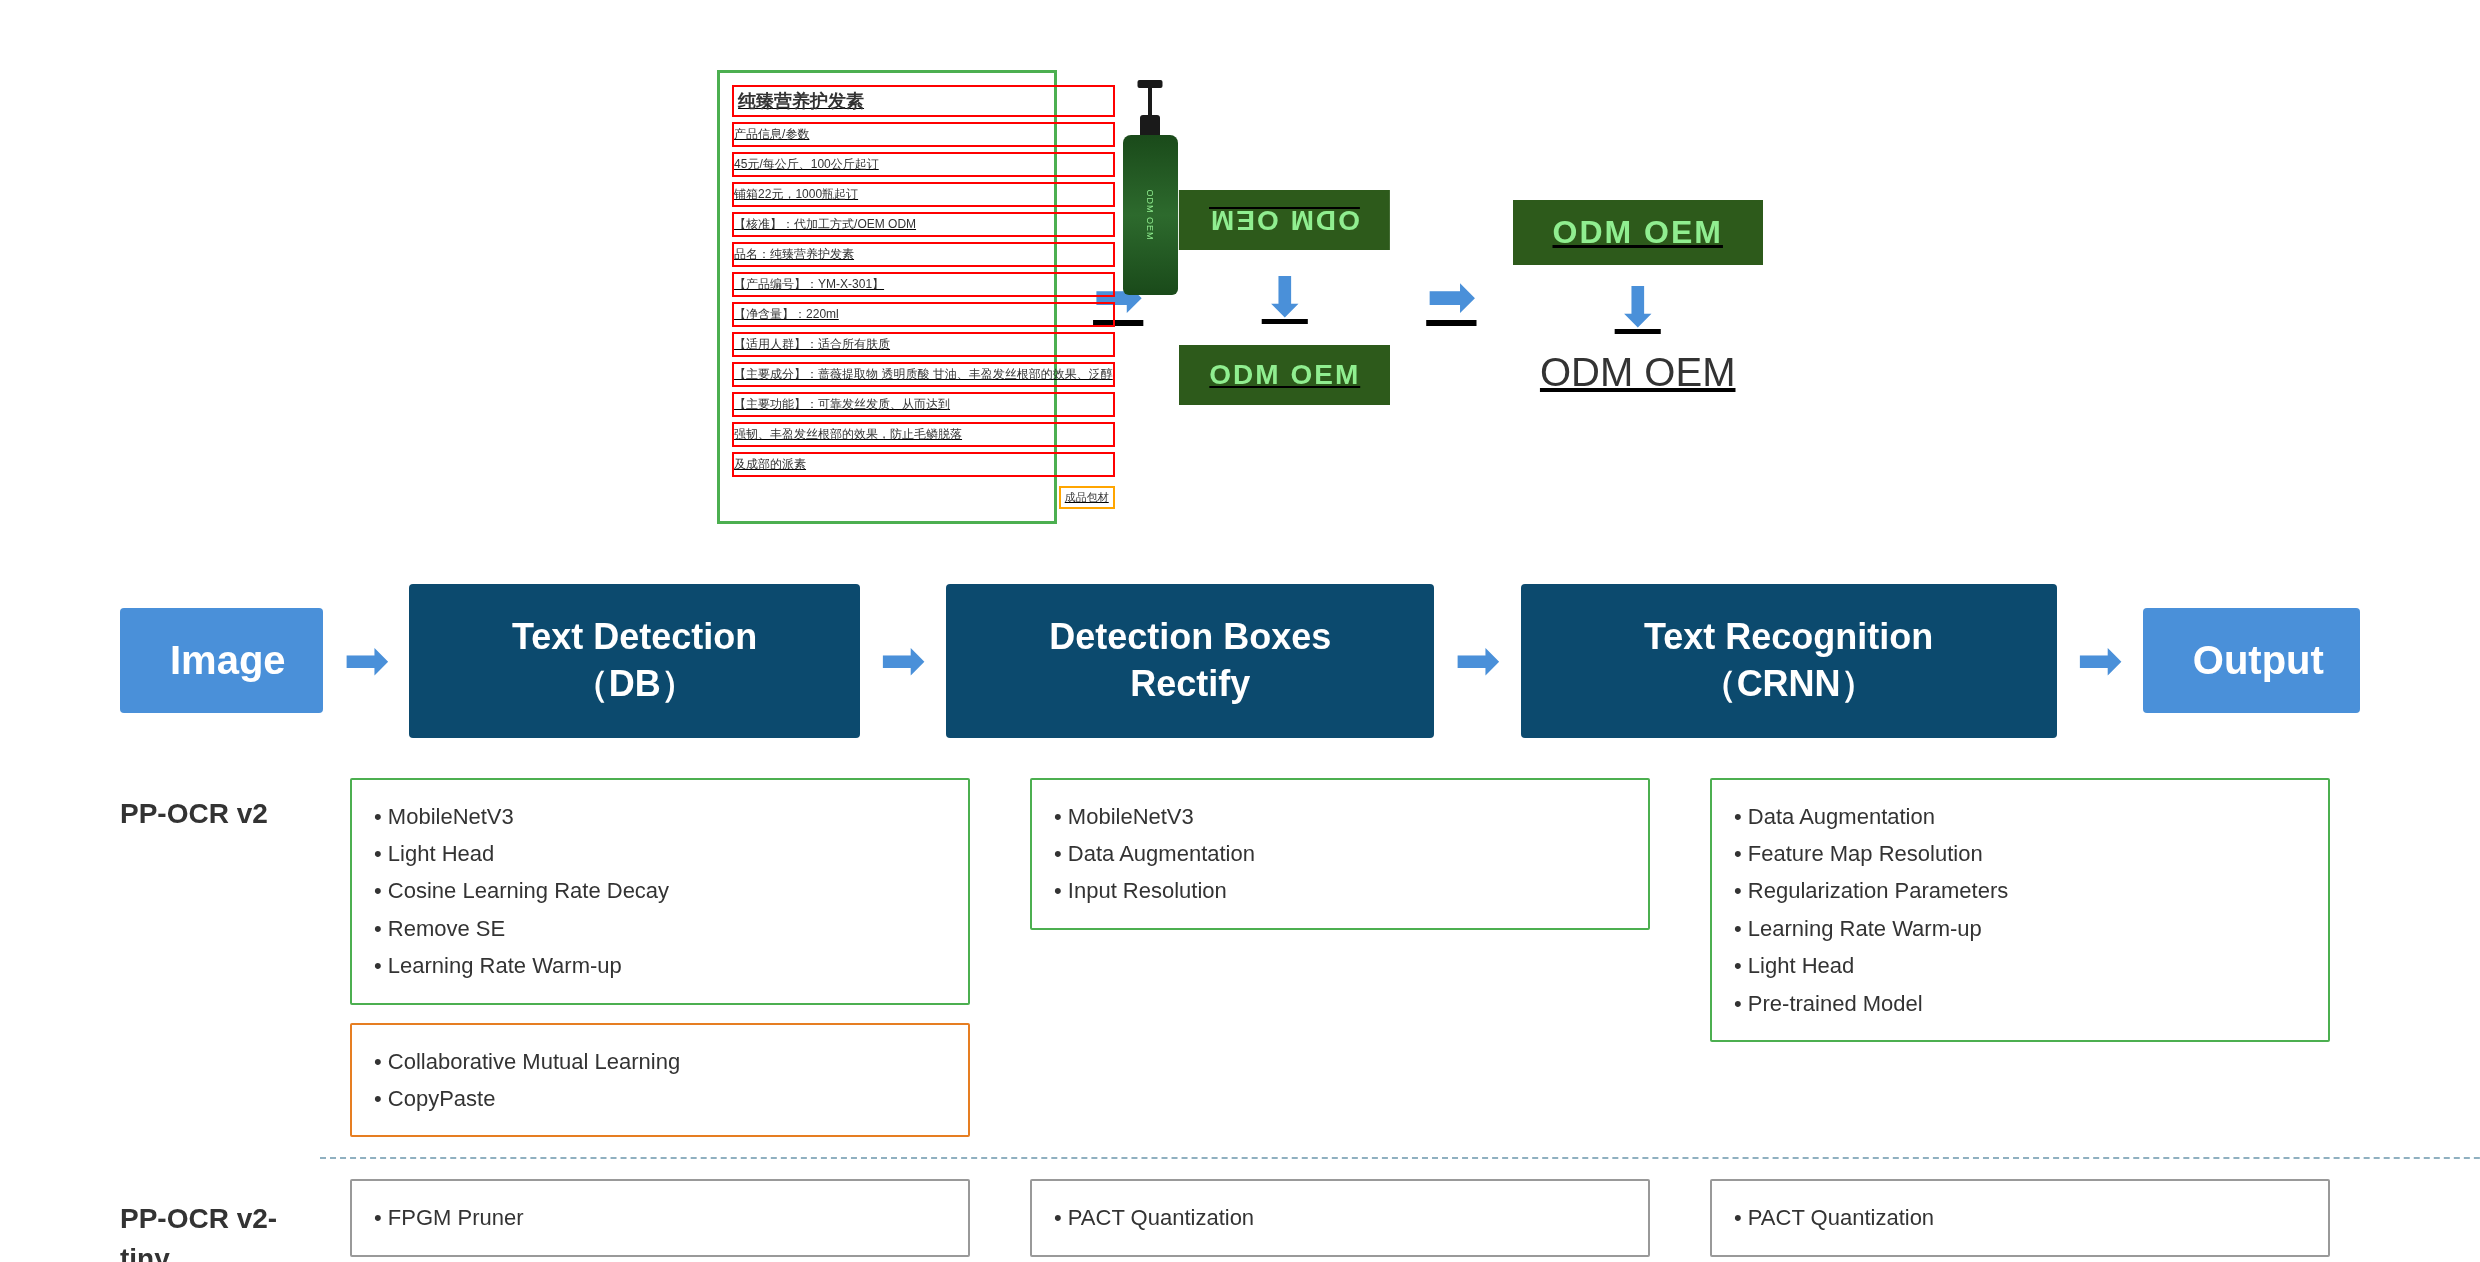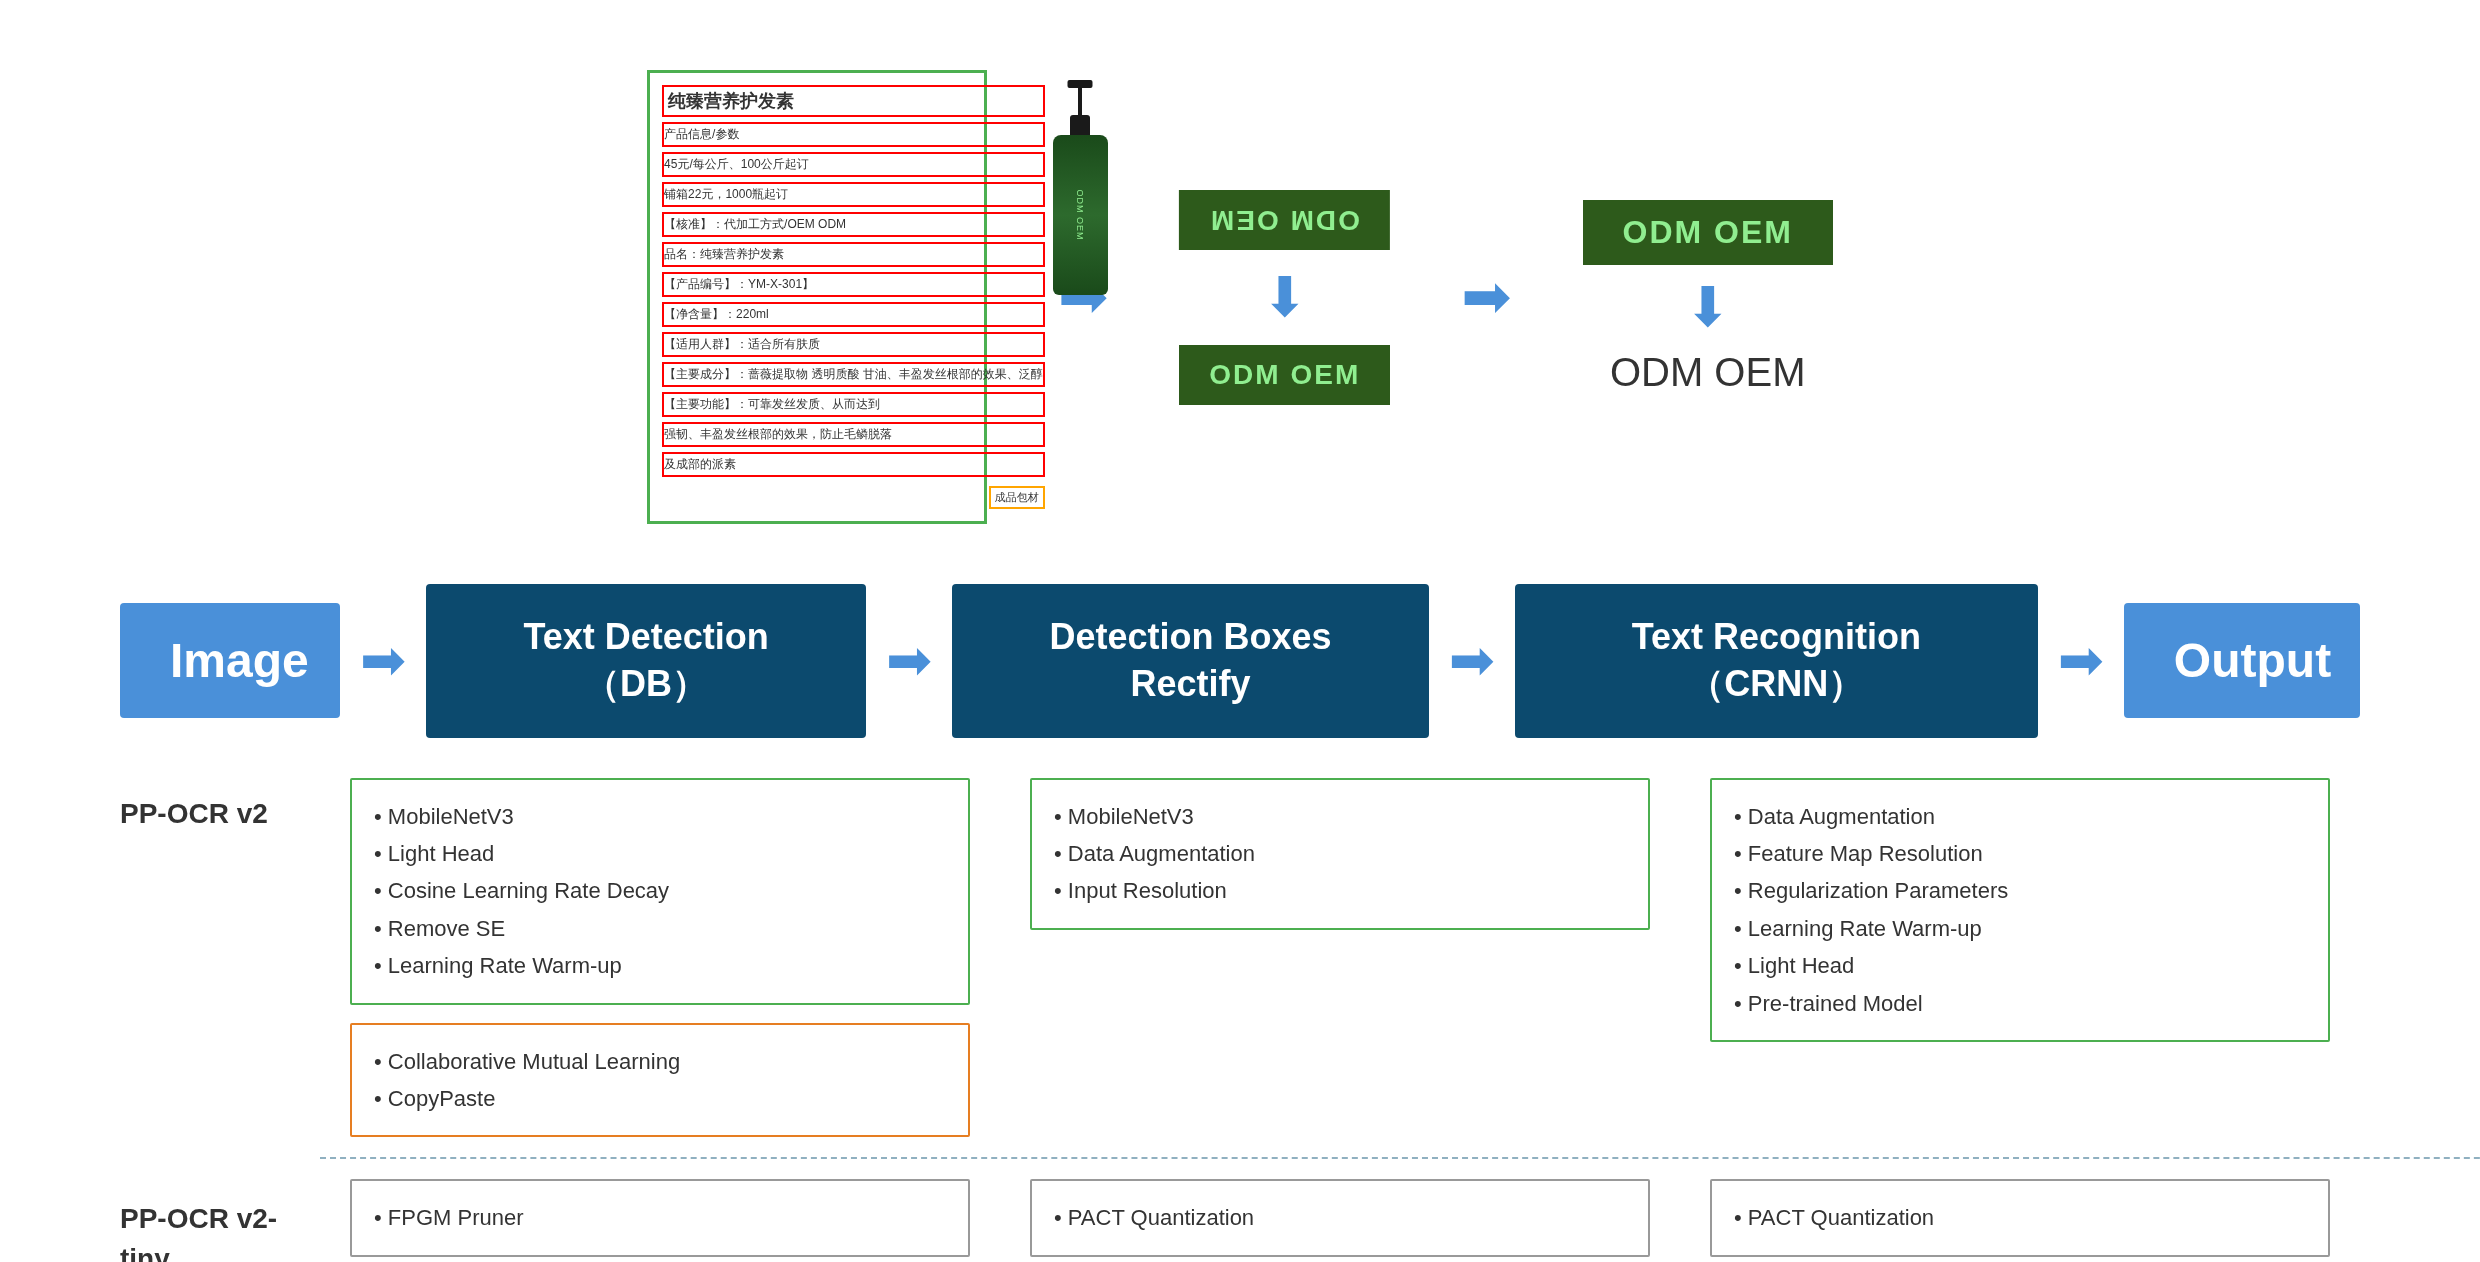--- a/index.html
+++ b/index.html
@@ -19,23 +19,24 @@
       display: flex;
       flex-direction: column;
       gap: 0px;
     }
 
     
     .top-section {
       display: flex;
       align-items: center;
       justify-content: center;
-      gap: 71px;
+      gap: 36px;
       padding: 30px 100px;
       min-height: 400px;
+      text-decoration: underline;
     }
 
     
     .product-image-box {
       border: 3px solid #4caf50;
       padding: 12px;
       width: 340px;
       min-height: 320px;
       position: relative;
       background: white;
@@ -208,21 +209,21 @@
       align-items: center;
       justify-content: center;
       gap: 0px;
       padding: 20px 60px;
       margin-top: 10px;
     }
 
     .flow-box {
       background: #4a90d9;
       color: white;
-      font-size: 48px;
+      font-size: 40px;
       font-weight: bold;
       padding: 30px 50px;
       text-align: center;
       min-width: 200px;
       border-radius: 4px;
     }
 
     .flow-box-wide {
       background: #0c4a6e;
       color: white;

